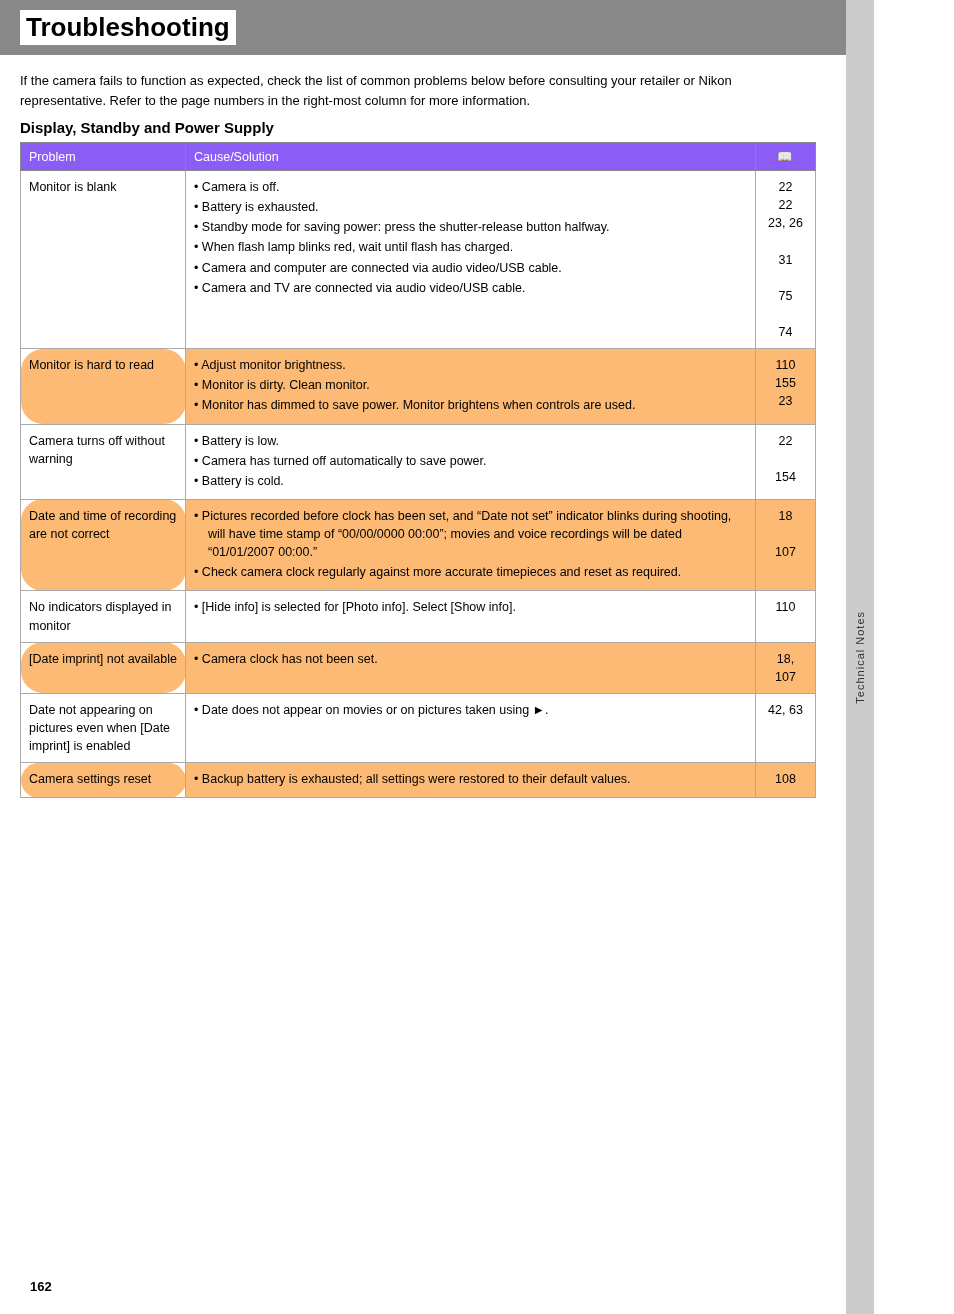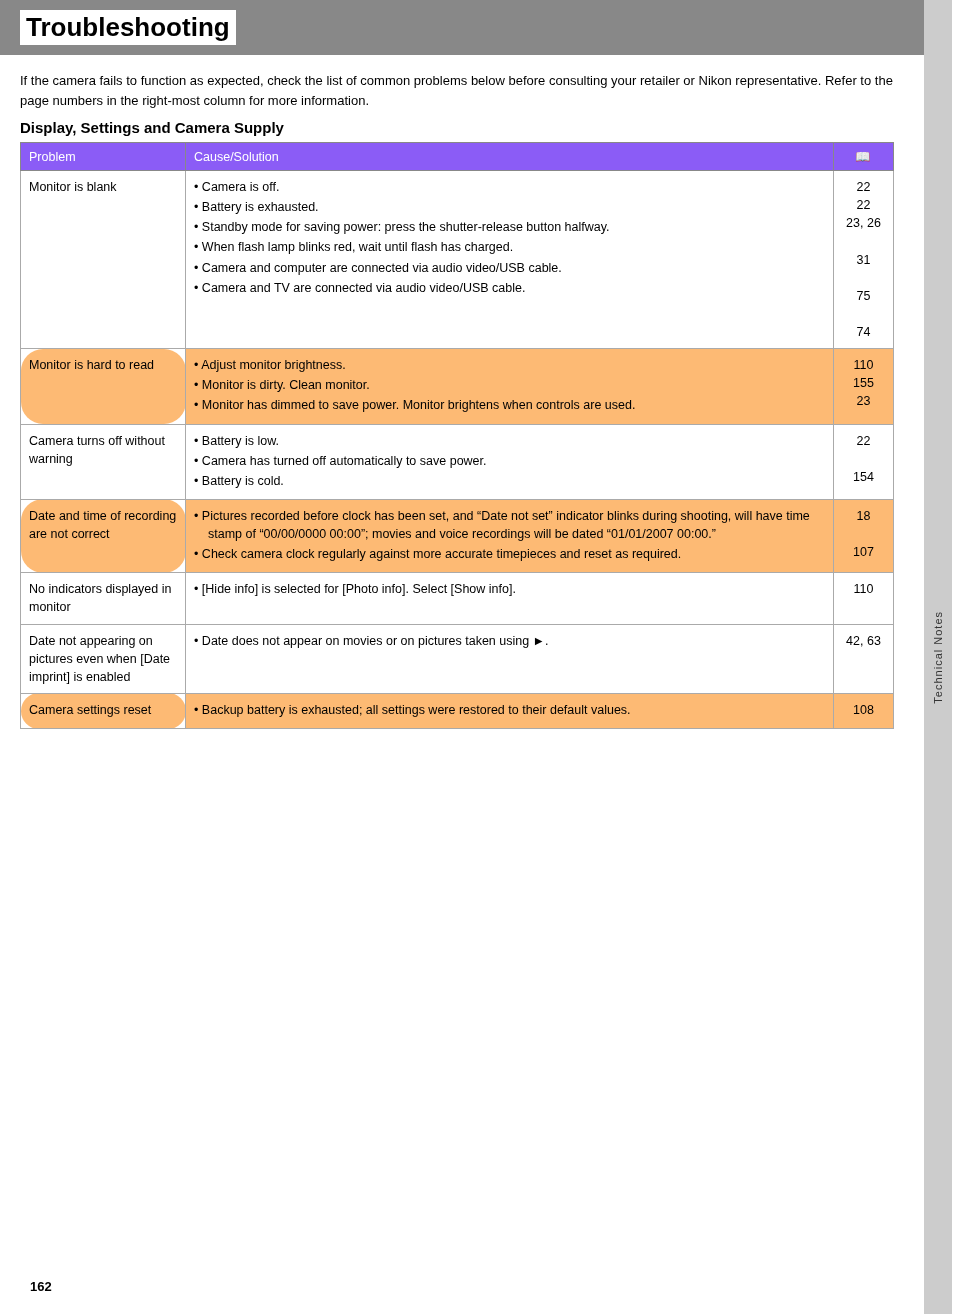--- a/index.html
+++ b/index.html
@@ -7,21 +7,21 @@
       font-family: Arial, Helvetica, sans-serif;
       font-size: 13px;
       background: #fff;
       color: #000;
       width: 954px;
       min-height: 1314px;
     }
 
     .page {
       display: flex;
-      width: 952px;
+      width: 874px;
       min-height: 1314px;
     }
 
     .sidebar {
       width: 28px;
       background: #ccc;
       display: flex;
       align-items: center;
       justify-content: center;
       flex-shrink: 0;
@@ -155,21 +155,21 @@
 
 <div class="page-wrapper">
   <div class="page">
     <div class="content">
       <div class="title-bar">
         <h1>Troubleshooting</h1>
       </div>
 
       <p class="intro">If the camera fails to function as expected, check the list of common problems below before consulting your retailer or Nikon representative. Refer to the page numbers in the right-most column for more information.</p>
 
-      <div class="section-title">Display, Settings and Camera Supply</div>
+      <div class="section-title">Display, Standby and Power Supply</div>
 
       <table>
         <thead>
           <tr>
             <th class="problem-col">Problem</th>
             <th class="cause-col">Cause/Solution</th>
             <th class="page-col icon-cell">📖</th>
           </tr>
         </thead>
         <tbody id="table-body">
@@ -221,20 +221,30 @@
             </tr>
             <tr>
               <td class="problem-col">No indicators displayed in monitor</td>
               <td class="cause-col">
                 <ul class="bullet-list">
                   <li>[Hide info] is selected for [Photo info]. Select [Show info].</li>
                 </ul>
               </td>
               <td class="page-col">110</td>
             </tr>
+            <tr class="row-alt">
+              <td class="problem-col">[Date imprint] not available</td>
+              <td class="cause-col">
+                <ul class="bullet-list">
+                  <li>Camera clock has not been set.</li>
+                </ul>
+              </td>
+              <td class="page-col">18,
+107</td>
+            </tr>
             <tr>
               <td class="problem-col">Date not appearing on pictures even when [Date imprint] is enabled</td>
               <td class="cause-col">
                 <ul class="bullet-list">
                   <li>Date does not appear on movies or on pictures taken using ►.</li>
                 </ul>
               </td>
               <td class="page-col">42, 63</td>
             </tr>
             <tr class="row-alt">

